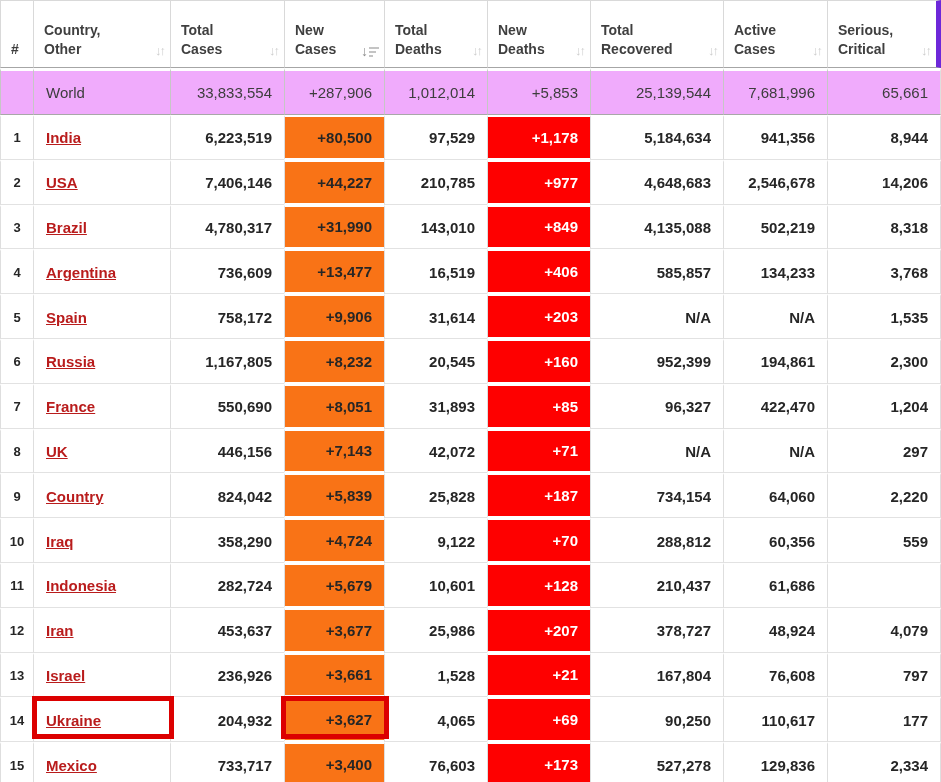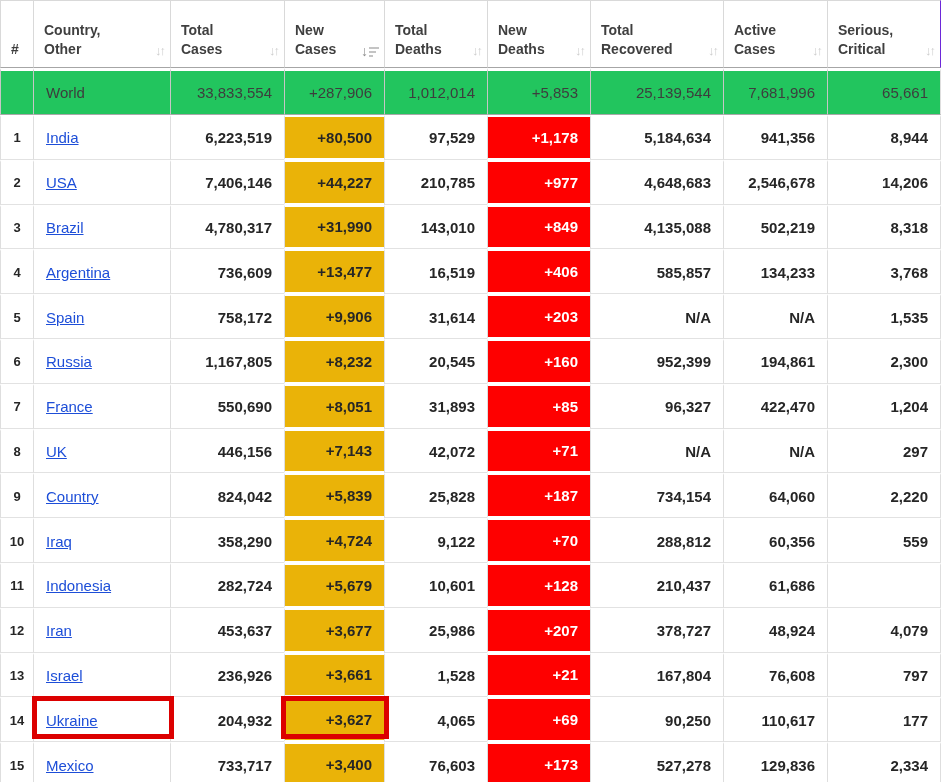--- a/index.html
+++ b/index.html
@@ -9,21 +9,21 @@
   }
   table{border-collapse:separate;border-spacing:0;table-layout:fixed;width:941px;}
 
   
   th{
     box-sizing:border-box;height:63px;vertical-align:bottom;text-align:left;
     padding:20px 6px 8px 10px;font-size:14px;font-weight:bold;color:#3f3f3f;
     line-height:19px;background:#fff;position:relative;
     border-left:1px solid #d9d9d9;border-top:1px solid #d9d9d9;border-bottom:1px solid #a6a6a6;
   }
-  th:last-child{border-right:1px solid #6d28d9;}
+  th:last-child{border-right:5px solid #6d28d9;}
   th .hl1,th .hl2{display:block;}
   .sort-both{
     position:absolute;right:6px;bottom:10px;color:#cdcdcd;
     font-size:13px;font-weight:bold;letter-spacing:-2px;line-height:13px;
   }
   .sort-active{position:absolute;right:5px;bottom:9px;display:flex;gap:1px;}
   .sort-active .arr{color:#8f8f8f;font-size:14px;font-weight:bold;line-height:13px;}
   .bars{display:flex;flex-direction:column;gap:2px;padding-top:2px;}
   .bars i{display:block;height:2px;background:#c4c4c4;}
   .bars i:nth-child(1){width:10px;}
@@ -31,32 +31,32 @@
   .bars i:nth-child(3){width:4px;}
 
   
   td{
     box-sizing:border-box;font-size:15px;padding:0 12px;
     border-left:1px solid #dedede;white-space:nowrap;overflow:hidden;
   }
   td:last-child{border-right:1px solid #dedede;}
 
   tr.world-row td{
-    background:#22c55e;color:#3d3d3d;font-weight:normal;
+    background:#f0abfc;color:#3d3d3d;font-weight:normal;
     border-left:1px solid #c6c6c6;border-top:3px solid #ffffff;border-bottom:1px solid #a8a8a8;
   }
   tr.country-row td{
     font-weight:bold;color:#262626;
     border-top:2px solid #ffffff;border-bottom:1px solid #e2e2e2;
   }
   td.rank{text-align:center;color:#9a9a9a;font-weight:normal;font-size:13px;padding:0 4px;}
   td.num{text-align:right;}
   td.country-cell{text-align:left;}
-  a.country-link{color:#1d4ed8;text-decoration:underline;font-weight:normal;cursor:pointer;}
-  tr.country-row td.nc{background:#eab308;border-bottom:2px solid #ffffff;border-top:2px solid #ffffff;}
+  a.country-link{color:#b91c1c;text-decoration:underline;font-weight:bold;cursor:pointer;}
+  tr.country-row td.nc{background:#f97316;border-bottom:2px solid #ffffff;border-top:2px solid #ffffff;}
   tr.country-row td.nd{background:#fe0000;color:#ffffff;border-bottom:2px solid #ffffff;border-top:2px solid #ffffff;padding-left:18px;}
 
   
   .hl-box{position:absolute;border:5px solid #dc0000;box-sizing:border-box;z-index:5;pointer-events:none;}
   #hl-country{left:32px;top:696px;width:142px;height:43px;}
   #hl-newcases{left:281px;top:696px;width:108px;height:43px;}
 </style>
 </head>
 <body>
 

